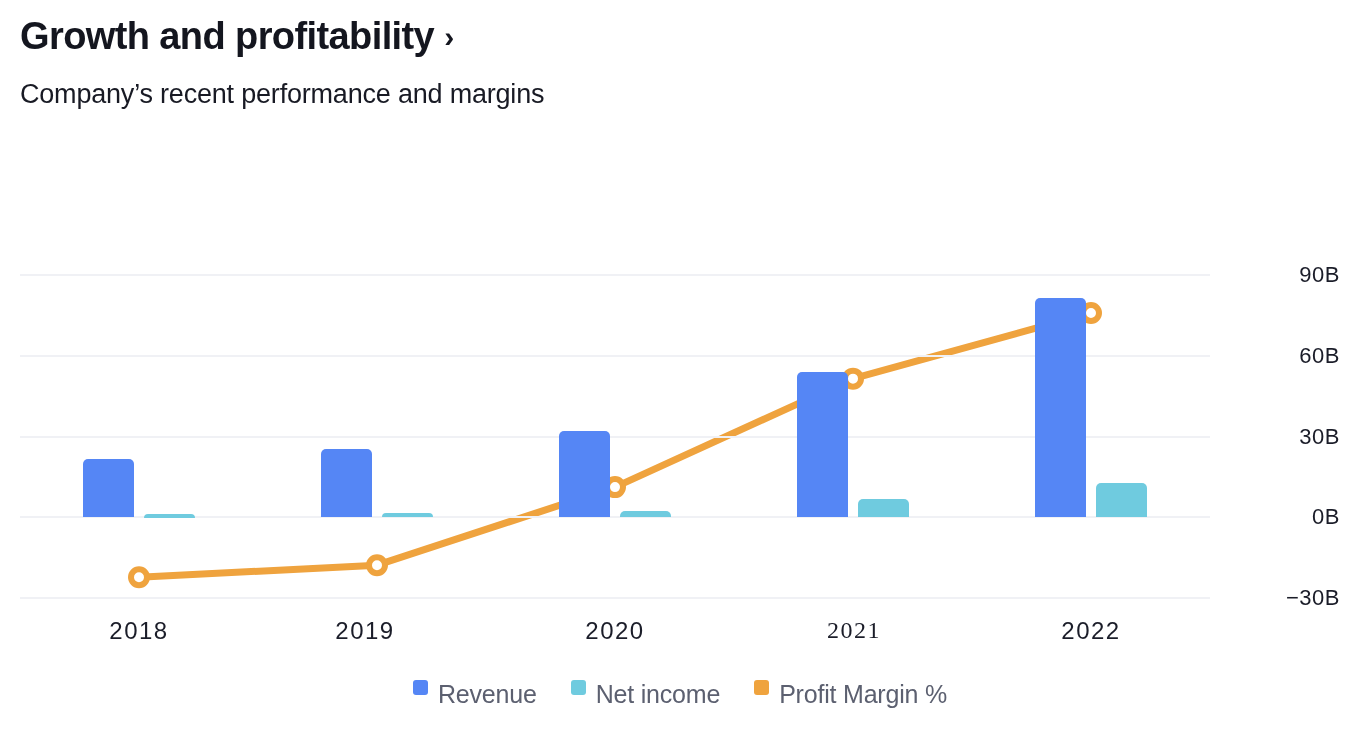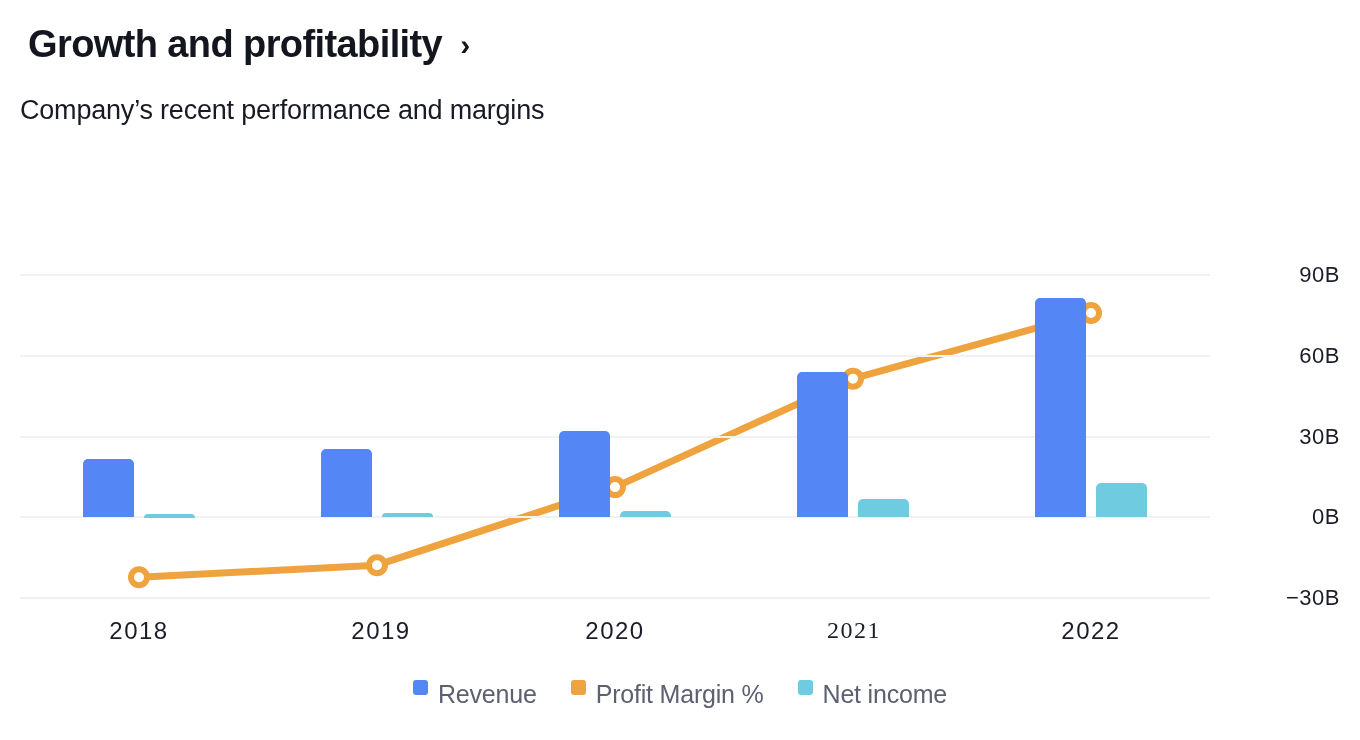--- a/index.html
+++ b/index.html
@@ -29,21 +29,21 @@
     display: flex;
     align-items: baseline;
     gap: 10px;
   }
   .title {
     font-size: 38px;
     font-weight: bold;
     letter-spacing: -0.6px;
     color: #14161f;
     line-height: 1.2;
-    margin: 8px;
+    margin: 0;
   }
   .chevron {
     font-size: 30px;
     font-weight: bold;
     color: #14161f;
     line-height: 1;
     position: relative;
     top: -2px;
   }
   .subtitle {
@@ -179,40 +179,40 @@
         <div class="ytick" style="top: 181.5px; right: -130px;">30B</div>
         <div class="gridline" style="top: 261.25px;"></div>
         <div class="ytick" style="top: 262.25px; right: -130px;">0B</div>
         <div class="gridline" style="top: 342px;"></div>
         <div class="ytick" style="top: 343px; right: -130px;">−30B</div>
         <div class="bar rev" style="left: 63px; width: 51px; top: 203.572px; height: 58.6783px; background: rgb(85, 134, 245);"></div>
         <div class="bar net" style="left: 124px; width: 51px; top: 258.751px; height: 4px; background: rgb(111, 203, 223);"></div>
         <div class="xtick" style="left: 119px;">2018</div>
         <div class="bar rev" style="left: 301px; width: 51px; top: 194.42px; height: 67.83px; background: rgb(85, 134, 245);"></div>
         <div class="bar net" style="left: 362px; width: 51px; top: 257.943px; height: 4.30667px; background: rgb(111, 203, 223);"></div>
-        <div class="xtick" style="left: 361px;">2019</div>
+        <div class="xtick" style="left: 345px;">2019</div>
         <div class="bar rev" style="left: 539px; width: 51px; top: 176.117px; height: 86.1333px; background: rgb(85, 134, 245);"></div>
         <div class="bar net" style="left: 600px; width: 51px; top: 256.328px; height: 5.92167px; background: rgb(111, 203, 223);"></div>
         <div class="xtick" style="left: 595px;">2020</div>
         <div class="bar rev" style="left: 777px; width: 51px; top: 117.438px; height: 144.812px; background: rgb(85, 134, 245);"></div>
         <div class="bar net" style="left: 838px; width: 51px; top: 244.485px; height: 17.765px; background: rgb(111, 203, 223);"></div>
         <div class="xtick" style="left: 834px; font-family: Liberation Serif, serif;">2021</div>
         <div class="bar rev" style="left: 1015px; width: 51px; top: 43.1483px; height: 219.102px; background: rgb(85, 134, 245);"></div>
         <div class="bar net" style="left: 1076px; width: 51px; top: 227.528px; height: 34.7225px; background: rgb(111, 203, 223);"></div>
         <div class="xtick" style="left: 1071px;">2022</div>
       </div>
     <div class="legend" id="legend">
         <div class="legend-item">
           <span class="swatch" style="background: rgb(85, 134, 245);"></span>
           <span class="legend-label">Revenue</span>
         </div>
         <div class="legend-item">
+          <span class="swatch" style="background: rgb(111, 203, 223);"></span>
+          <span class="legend-label">Net income</span>
+        </div>
+        <div class="legend-item">
           <span class="swatch" style="background: rgb(239, 163, 62);"></span>
           <span class="legend-label">Profit Margin %</span>
         </div>
-        <div class="legend-item">
-          <span class="swatch" style="background: rgb(111, 203, 223);"></span>
-          <span class="legend-label">Net income</span>
-        </div>
       </div>
   </div>
 
 </div>
 
 </body></html>

